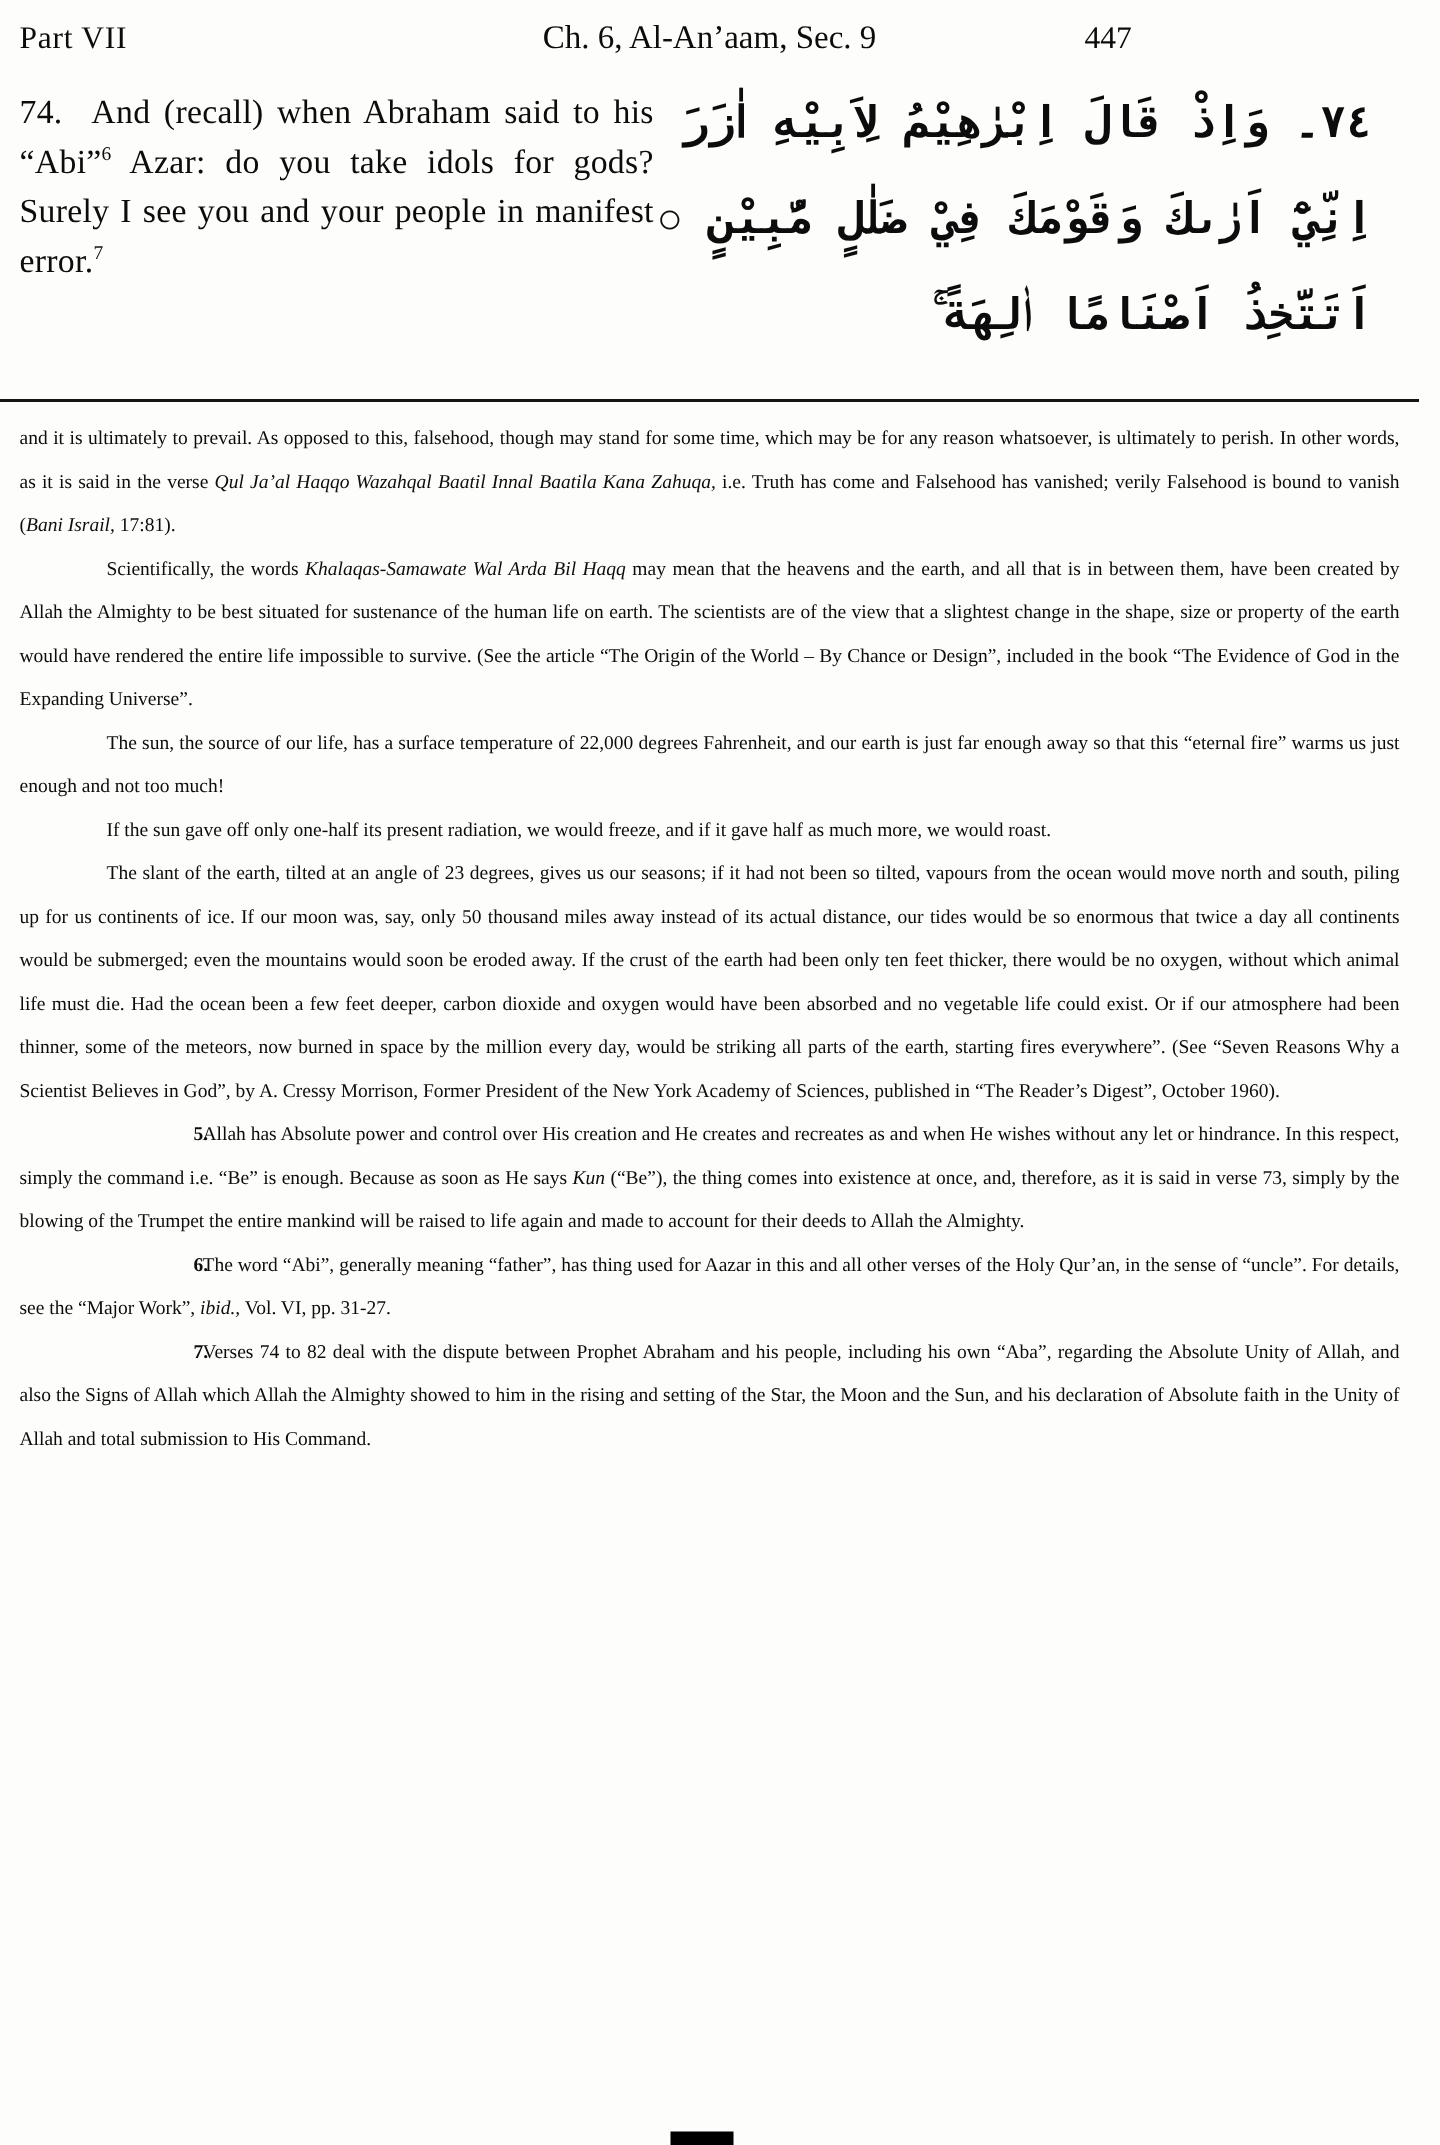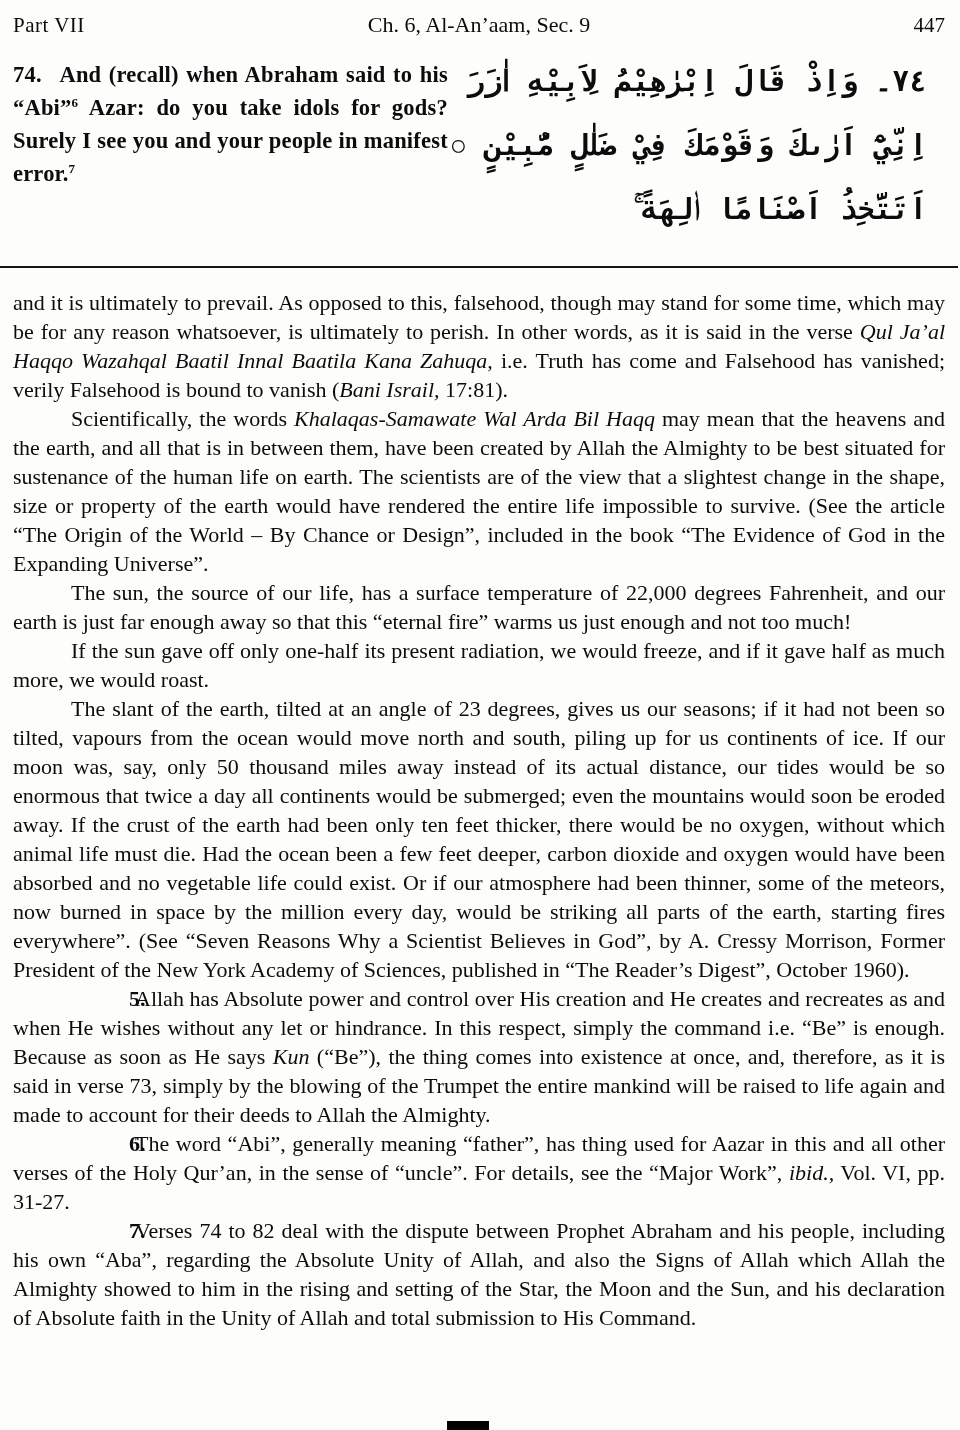--- a/index.html
+++ b/index.html
@@ -3,44 +3,44 @@
 <meta charset="utf-8">
 <style>
   * { box-sizing: border-box; }
   html, body { margin: 0; padding: 0; }
   body {
     width: 960px; height: 1430px;
     background: #fdfdfb; color: #0c0c0c;
     font-family: "Liberation Serif", serif;
     position: relative; overflow: hidden;
   }
-  .page { padding: 10px 15px 0 13px; }
+  .page { padding: 10px 27px 0 13px; }
 
   .header { display: flex; align-items: baseline; font-size: 21px; margin-top: 2px; }
   .header-part { width: 210px; letter-spacing: 0.5px; }
   .header-chapter { flex: 1; text-align: center; font-size: 22px; }
-  .header-page { width: 210px; text-align: right; }
+  .header-page { width: 210px; text-align: left; }
 
   .verse-row { display: flex; margin-top: 20px; min-height: 192px; }
   .translation {
-    width: 448px; font-weight: bold; font-size: 22.5px;
+    width: 448px; font-weight: normal; font-size: 22.5px;
     line-height: 33px; text-align: justify; letter-spacing: 0.2px;
   }
   .translation sup { font-size: 13px; line-height: 0; }
   .arabic {
     flex: 1; direction: rtl; text-align: right;
     font-family: Liberation Mono, monospace; font-weight: 700;
     font-size: 29px; line-height: 64px;
     padding-right: 18px; padding-left: 2px; margin-top: -6px;
   }
   .ar-line { white-space: nowrap; }
 
   .divider { border-top: 2px solid #151515; margin: 16px -13px 0 -13px; }
 
-  .commentary { margin-top: 20px; font-size: 22px; line-height: 29px; text-align: justify; }
+  .commentary { margin-top: 9px; font-size: 13px; line-height: 29px; text-align: justify; }
   .commentary p { margin: 0; }
   .commentary p.indent { text-indent: 58px; }
   .it { font-style: italic; }
   .fn-num { font-weight: bold; display: inline-block; width: 64px; }
 
   .artifact { position: absolute; left: 447px; top: 1421px; width: 42px; height: 9px; background: #000; }
 </style>
 </head>
 <body>
 

